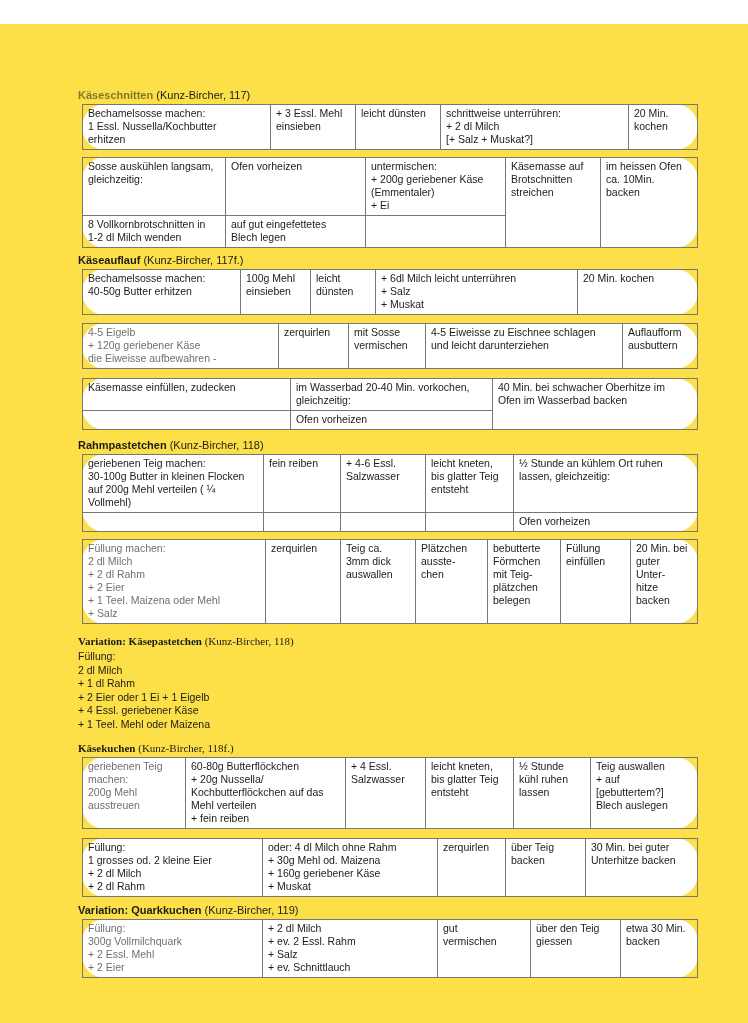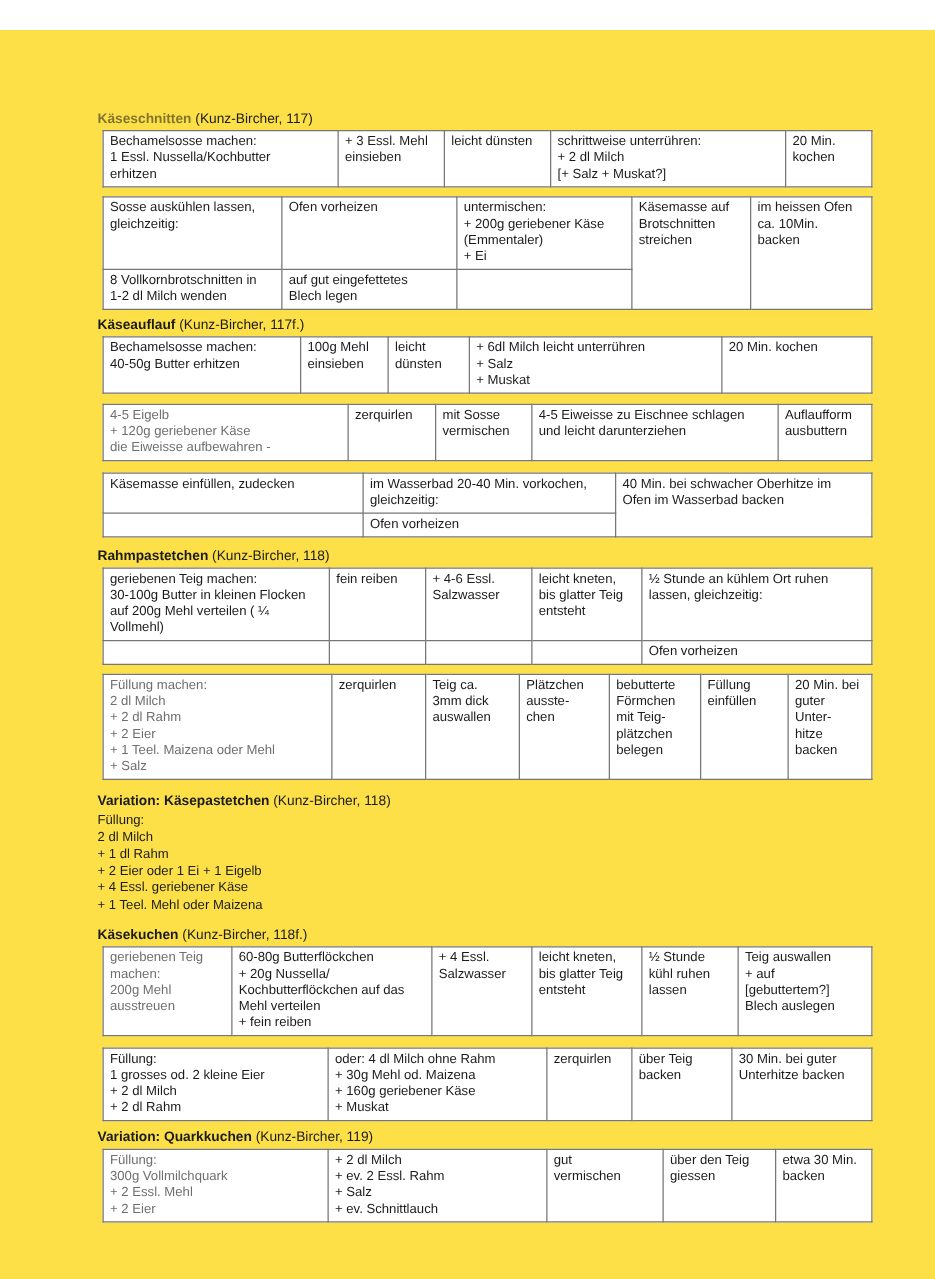--- a/index.html
+++ b/index.html
@@ -10,35 +10,35 @@
     font-family:"Liberation Sans",sans-serif;
     font-size:10.5px;
     color:#1b1b1b;
     overflow:hidden;
     margin-top:24px;
   }
   .content{position:absolute;left:82px;top:64px;width:615px;}
   .sec-head{margin:0 0 2px -4px;font-size:11px;line-height:14px;white-space:nowrap;}
   .sec-head .hn{font-weight:bold;}
   .sec-head .hr{font-weight:normal;}
-  table.rt{border-collapse:collapse;table-layout:fixed;width:615px;background:#fff;}
+  table.rt{border-collapse:collapse;table-layout:fixed;width:615px;background:#fff;border-radius:23px;}
   table.rt td{
     border:1px solid #767676;
     padding:2px 4px 3px 5px;
     vertical-align:top;
     white-space:pre-wrap;
     line-height:13px;
     overflow:hidden;
   }
   .plain-lines{margin:2px 0 0 -4px;line-height:13.5px;white-space:pre-wrap;}
   .page-num{position:absolute;top:959px;left:0;right:0;text-align:center;font-size:11px;}
   .faded{opacity:.55;}
   .dim{color:#4a4a4a;opacity:.8;}
   .mt5{margin-top:5px;} .mt6{margin-top:6px;} .mt7{margin-top:7px;}
-  .mt8{margin-top:8px;} .mt9{margin-top:9px;} .mt10{margin-top:10px;}
+  .mt8{margin-top:8px;} .mt9{margin-top:9px;} .mt10{margin-top:10px;font-family:Liberation Serif, serif;}
 </style>
 </head>
 <body>
 
 <div class="page">
   <div class="content">
 
     <div class="sec-head">
       <span class="hn faded">Käseschnitten</span><span class="hr"> (Kunz-Bircher, 117)</span>
     </div>
@@ -69,21 +69,21 @@
     <table class="rt mt7">
       <colgroup>
           <col style="width:143px">
           <col style="width:140px">
           <col style="width:140px">
           <col style="width:95px">
           <col style="width:97px">
         </colgroup>
       <tbody>
         <tr>
-          <td>Sosse auskühlen lassen,
+          <td>Sosse auskühlen langsam,
 gleichzeitig:</td>
           <td>Ofen vorheizen</td>
           <td>untermischen:
 + 200g geriebener Käse
 (Emmentaler)
 + Ei</td>
           <td rowspan="2">Käsemasse auf
 Brotschnitten
 streichen</td>
           <td rowspan="2">im heissen Ofen

